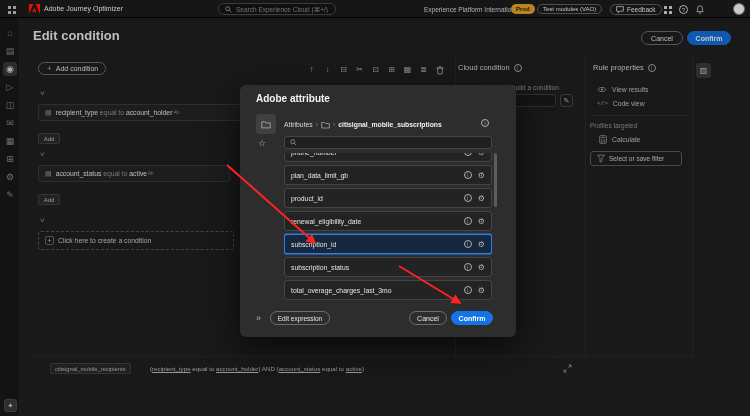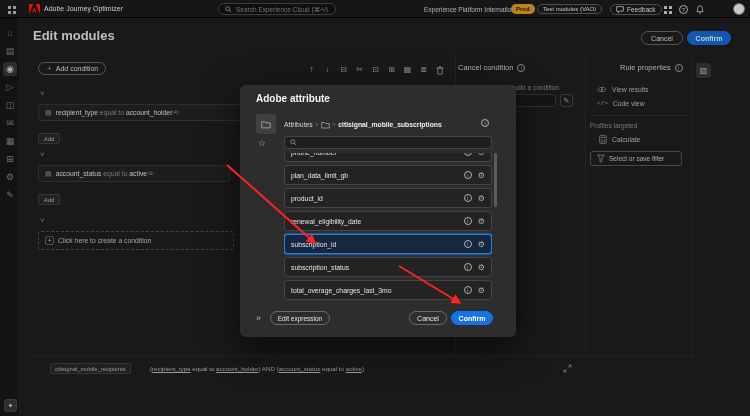--- a/index.html
+++ b/index.html
@@ -94,21 +94,21 @@
   
   .arrows { position:absolute; left:0; top:0; z-index:80; pointer-events:none; }
 
   svg { display:block; }
 </style>
 </head>
 <body>
 
 <div class="stage">
 
-  <div class="page-title">Edit modules</div>
+  <div class="page-title">Edit condition</div>
   <button class="btn abs" style="left:641px;top:31px;width:42px;height:14px;">Cancel</button>
   <button class="btn btn-primary abs" style="left:687px;top:31px;width:44px;height:14px;">Confirm</button>
 
   <div class="divider-v" style="left:455px;"></div>
   <div class="divider-v" style="left:585px;"></div>
   <div class="divider-v" style="left:692px;"></div>
   <div class="divider-h"></div>
 
   <button class="btn abs" style="left:38px;top:62px;width:68px;height:13px;gap:3px;border-radius:7px;">
     <span class="plus-sq" style="width:7px;height:7px;border:none;"></span>
@@ -142,28 +142,28 @@
   </div>
   <div class="add-chip" style="left:38px;top:194px;">Add</div>
 
   <span class="chev" style="left:40px;top:216px;">˅</span>
   <div class="cond-empty">
     <span class="plus-sq"></span>
     <span>Click here to create a condition</span>
   </div>
 
   <div class="sec-title" style="left:458px;top:63px;">
-    <span>Cancel condition</span>
+    <span>Cloud condition</span>
     <span class="icon-info"></span>
   </div>
   <div class="hint-frag">build a condition</div>
   <div class="cc-input"></div>
   <div class="cc-editbtn">✎</div>
 
-  <div class="sec-title" style="left:620px;top:63px;">
+  <div class="sec-title" style="left:593px;top:63px;">
     <span>Rule properties</span>
     <span class="icon-info"></span>
   </div>
   <div class="rp-item" style="left:597px;top:86px;">
     <span>
         <svg width="10" height="7" viewBox="0 0 10 6">
           <path d="M1 3C2.2 1 3.5 1 5 1s2.8 0 4 2C7.8 5 6.5 5 5 5S2.2 5 1 3z" fill="none" stroke="#b8b8b8" stroke-width="0.7"></path>
           <circle cx="5" cy="3" r="1" fill="#b8b8b8"></circle>
         </svg>
       </span>

